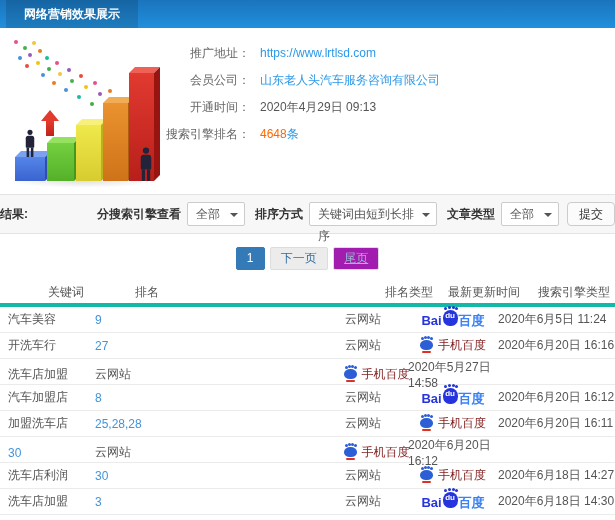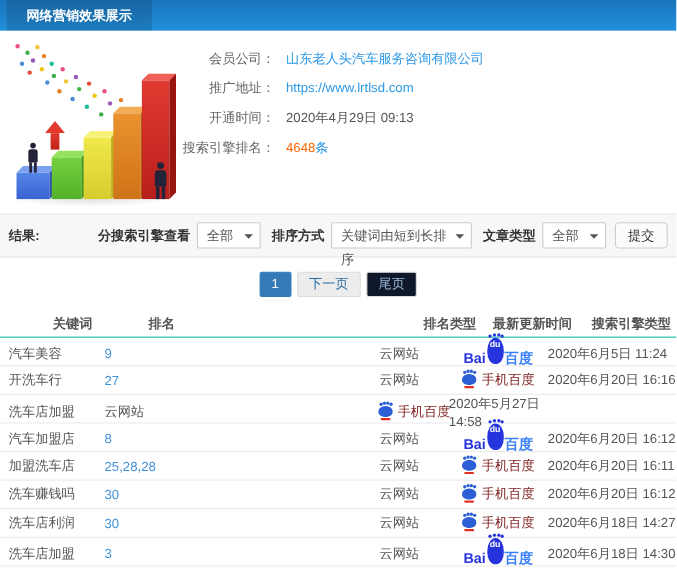--- a/index.html
+++ b/index.html
@@ -52,53 +52,53 @@
   .info { margin-left:158px; padding-top:12px; }
   .info-row { display:flex; height:27px; line-height:27px; }
   .info-label { width:92px; text-align:right; color:#666; }
   .info-value { margin-left:10px; color:#555; }
   .link { color:#2b98e8; cursor:pointer; text-decoration:none; }
   .rank-num { color:#ff6600; }
   .rank-unit { color:#2b98e8; }
 
   
   .filter-bar { height:40px; background:#f7f7f7; border-top:1px solid #e3e3e3;
-    border-bottom:1px solid #e3e3e3; display:flex; align-items:center; padding:0 8px; }
+    border-bottom:1px solid #e3e3e3; display:flex; align-items:center; padding:0 0; }
   .result-label { font-weight:bold; color:#333; }
   .filter-spacer { flex:1; }
   .flabel { font-weight:bold; color:#333; margin:0 6px 0 10px; }
   .fselect { position:relative; height:24px; line-height:22px; background:#fff;
     border:1px solid #ccc; border-radius:2px; padding:0 18px 0 8px; color:#555; cursor:pointer; }
   .fselect .caret { position:absolute; right:6px; top:10px; width:0; height:0;
     border-left:4px solid transparent; border-right:4px solid transparent; border-top:4px solid #555; }
   .sel-engine { width:58px; } .sel-sort { width:128px; } .sel-article { width:58px; }
   .submit-btn { height:24px; line-height:22px; margin-left:8px; padding:0 11px; background:#fbfbfb;
     border:1px solid #ccc; border-radius:4px; color:#333; cursor:pointer; font-size:12px; }
 
   
   .pagination { text-align:center; margin-top:13px; }
   .page-item { display:inline-block; height:23px; line-height:21px; padding:0 10px;
     border:1px solid #ddd; background:#fff; border-radius:2px; margin:0 1px; cursor:pointer; }
   .page-current { background:#337ab7; border-color:#337ab7; color:#fff; }
   .page-next { background:#ececec; color:#2e6da4; }
-  .page-last { background:#0f172a; color:#9db8d2; }
+  .page-last { background:#a21caf; color:#9db8d2;text-decoration:underline; }
 
   
   .table { margin-top:12px; }
   .trow { display:grid; grid-template-columns:87px 250px 63px 90px 1fr; padding-left:8px;
     height:26px; align-items:center; border-bottom:1px solid #ebebeb; }
-  .thead { font-weight:bold; color:#555; border-bottom:1px solid #14b8a6; height:25px;padding-left:48px; }
+  .thead { font-weight:normal; color:#555; border-bottom:4px solid #14b8a6; height:25px;padding-left:48px; }
   .c-rank { color:#4393d9; cursor:pointer; }
   .c-eng { display:flex; justify-content:center; }
 
   .baidu-pc { font-weight:bold; font-size:13px; white-space:nowrap; }
   .baidu-pc i, .baidu-m i { font-style:normal; }
   .baidu-pc .bai { color:#2534dd; }
   .baidu-pc .cn  { color:#3b82f6; }
-  .paw-pc { position:relative; display:inline-block; width:15px; height:24px; background:#2534dd;
+  .paw-pc { position:relative; display:inline-block; width:15px; height:16px; background:#2534dd;
     border-radius:50% 50% 45% 45%; margin:0 1px; vertical-align:-1px; }
   .paw-pc .du { position:absolute; left:0; right:0; top:1px; color:#fff; font-size:8px;
     font-weight:bold; text-align:center; line-height:10px; }
   .paw-pc::before { content:""; position:absolute; top:-3px; left:1px; width:3px; height:3px;
     border-radius:50%; background:#2534dd;
     box-shadow:4px -1px 0 #2534dd, 8px -1px 0 #2534dd, 11px 0 0 #2534dd; }
   .baidu-m { font-size:12px; color:#7f1d1d; white-space:nowrap; }
   .paw-m { position:relative; display:inline-block; width:13px; height:10px; background:#2c5fd5;
     border-radius:50% 50% 45% 45%; margin-right:5px; vertical-align:-1px; }
   .paw-m::before { content:""; position:absolute; top:-3px; left:1px; width:3px; height:3px;
@@ -141,26 +141,26 @@
         <div class="p-body"></div>
         <div class="p-legs">
           <i></i>
           <i></i>
         </div>
     </div>
   </div>
 
   <div class="info">
     <div class="info-row">
+      <span class="info-label">推广地址：</span>
+      <a class="info-value link">https://www.lrtlsd.com</a>
+    </div>
+    <div class="info-row">
       <span class="info-label">会员公司：</span>
       <a class="info-value link">山东老人头汽车服务咨询有限公司</a>
-    </div>
-    <div class="info-row">
-      <span class="info-label">推广地址：</span>
-      <a class="info-value link">https://www.lrtlsd.com</a>
     </div>
     <div class="info-row">
       <span class="info-label">开通时间：</span>
       <span class="info-value">2020年4月29日 09:13</span>
     </div>
     <div class="info-row">
       <span class="info-label">搜索引擎排名：</span>
       <span class="info-value"><span class="rank-num">4648</span><span class="rank-unit">条</span></span>
     </div>
   </div>
@@ -251,21 +251,20 @@
     <span class="c-rank">25,28,28</span>
     <span>云网站</span>
     <span class="c-eng">
 
       <span class="baidu-m"><i class="paw-m"></i><i>手机百度</i></span>
     </span>
     <span>2020年6月20日 16:11</span>
   </div>
 
   <div class="trow">
-    <span>洗车赚钱吗</span>
     <span class="c-rank">30</span>
     <span>云网站</span>
     <span class="c-eng">
 
       <span class="baidu-m"><i class="paw-m"></i><i>手机百度</i></span>
     </span>
     <span>2020年6月20日 16:12</span>
   </div>
 
   <div class="trow">

